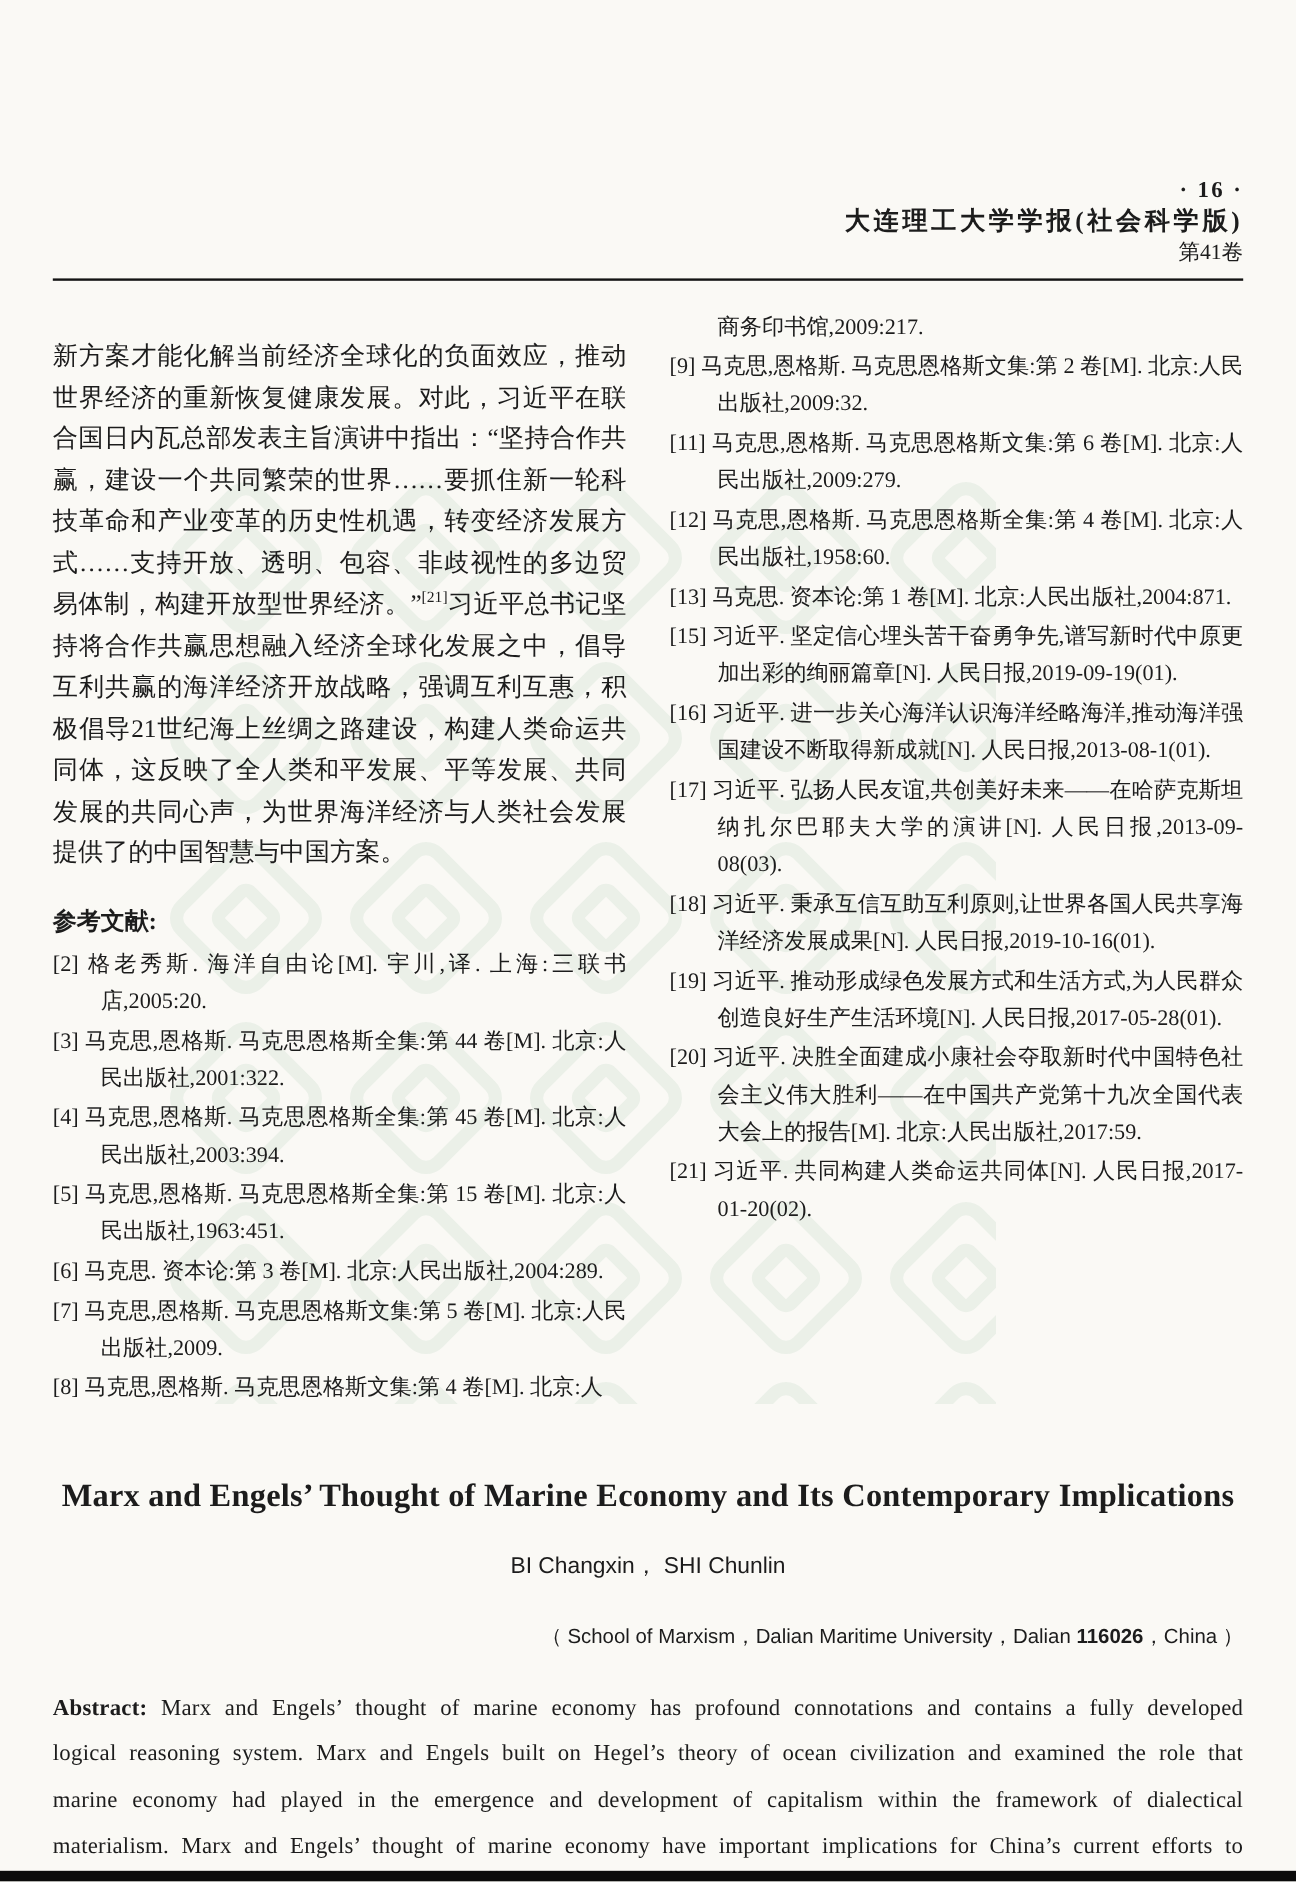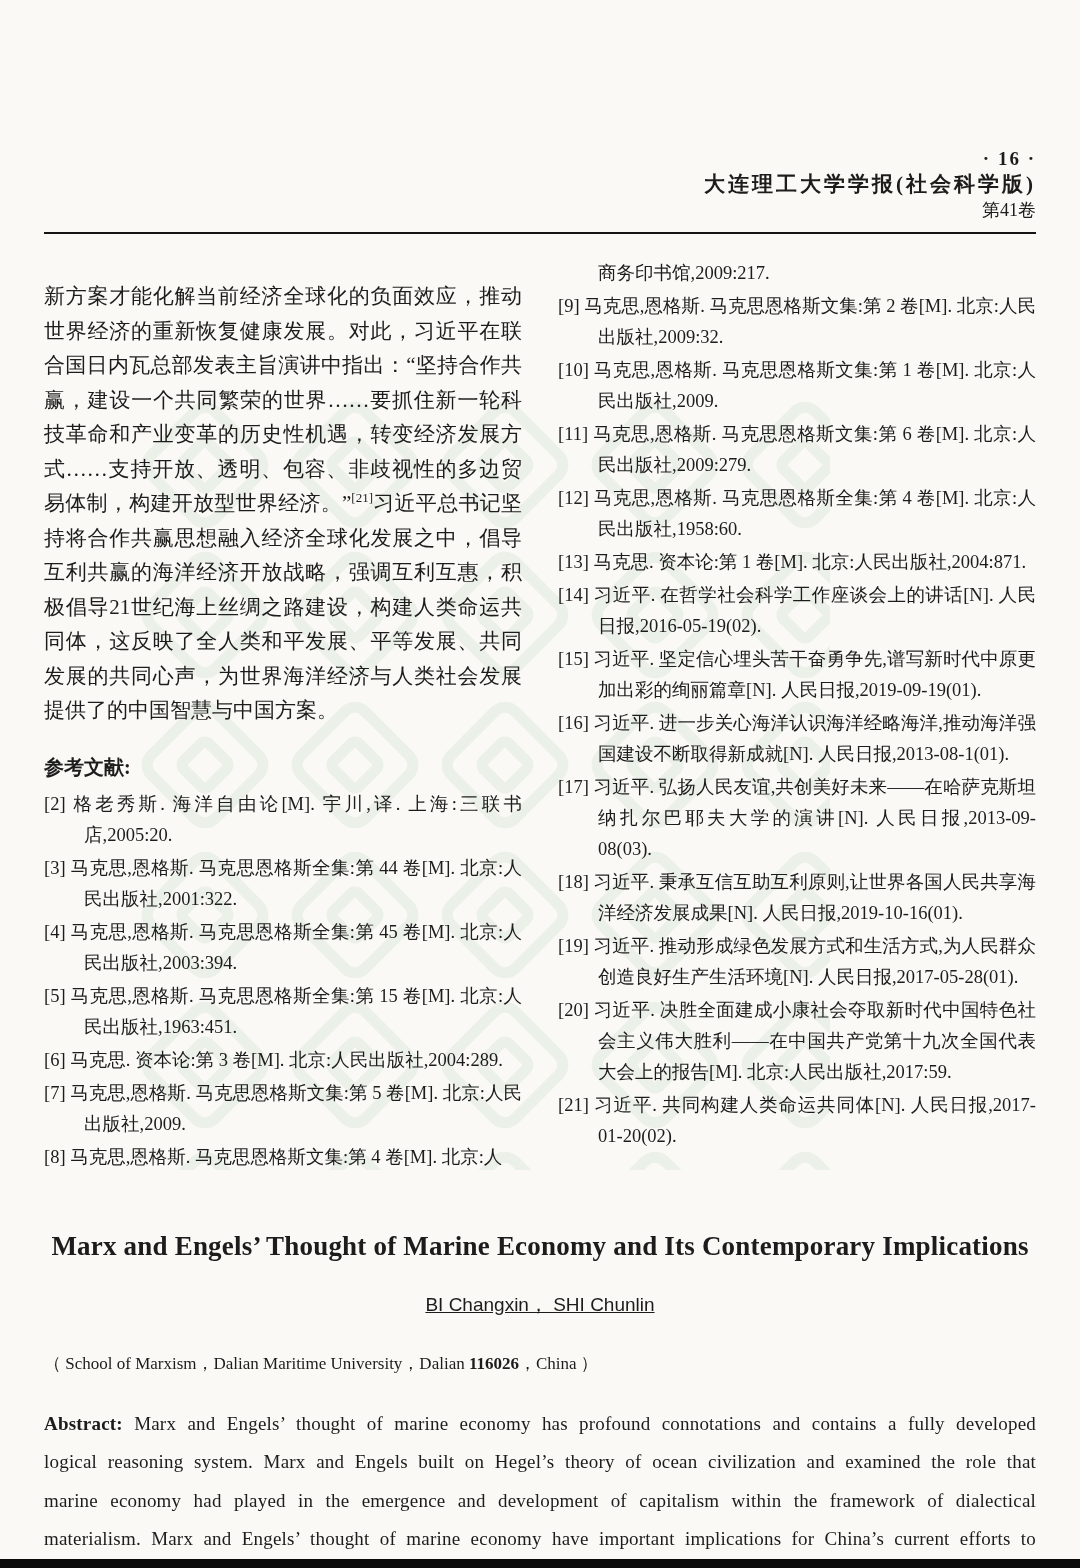--- a/index.html
+++ b/index.html
@@ -47,25 +47,24 @@
 
   
   .english-section { margin-top: 56px; }
   .en-title {
     text-align: center; font-weight: bold; font-size: 27px;
     letter-spacing: 0.2px; margin: 0 0 4px 0;
   }
   .en-authors {
     text-align: center; font-size: 19px; margin-top: 30px;
     font-family: "Liberation Sans", "DejaVu Sans", sans-serif;
-    text-decoration: underline;
   }
   .en-affiliation {
-    text-align: left; font-size: 17px; margin-top: 34px;
-    font-family: Liberation Serif, serif;
+    text-align: right; font-size: 17px; margin-top: 34px;
+    font-family: Liberation Sans, sans-serif;
   }
   .en-affiliation .bold { font-weight: bold; }
   .en-abstract {
     margin-top: 30px; font-size: 19px; line-height: 38.5px;
     text-align: justify; word-spacing: 2.5px; letter-spacing: 0.2px;
   }
   .en-abstract .label, .en-keywords .label { font-weight: bold; }
   .bottom-edge {
     position: absolute; left: 0; bottom: 0; width: 100%; height: 9px;
     background: #0b0b0b;
@@ -112,25 +111,23 @@
           <div class="ref">[7] 马克思,恩格斯. 马克思恩格斯文集:第 5 卷[M]. 北京:人民出版社,2009.</div>
           <div class="ref">[8] 马克思,恩格斯. 马克思恩格斯文集:第 4 卷[M]. 北京:人</div>
         </div>
     </div>
 
     <div class="col">
       <div class="ref-cont">商务印书馆,2009:217.</div>
       <div class="ref-list">
 
       <div class="ref">[9] 马克思,恩格斯. 马克思恩格斯文集:第 2 卷[M]. 北京:人民出版社,2009:32.</div>
-          <div class="ref">[10] 马克思,恩格斯. 马克思恩格斯文集:第 1 卷[M]. 北京:人民出版社,2009.</div>
           <div class="ref">[11] 马克思,恩格斯. 马克思恩格斯文集:第 6 卷[M]. 北京:人民出版社,2009:279.</div>
           <div class="ref">[12] 马克思,恩格斯. 马克思恩格斯全集:第 4 卷[M]. 北京:人民出版社,1958:60.</div>
           <div class="ref">[13] 马克思. 资本论:第 1 卷[M]. 北京:人民出版社,2004:871.</div>
-          <div class="ref">[14] 习近平. 在哲学社会科学工作座谈会上的讲话[N]. 人民日报,2016-05-19(02).</div>
           <div class="ref">[15] 习近平. 坚定信心埋头苦干奋勇争先,谱写新时代中原更加出彩的绚丽篇章[N]. 人民日报,2019-09-19(01).</div>
           <div class="ref">[16] 习近平. 进一步关心海洋认识海洋经略海洋,推动海洋强国建设不断取得新成就[N]. 人民日报,2013-08-1(01).</div>
           <div class="ref">[17] 习近平. 弘扬人民友谊,共创美好未来——在哈萨克斯坦纳扎尔巴耶夫大学的演讲[N]. 人民日报,2013-09-08(03).</div>
           <div class="ref">[18] 习近平. 秉承互信互助互利原则,让世界各国人民共享海洋经济发展成果[N]. 人民日报,2019-10-16(01).</div>
           <div class="ref">[19] 习近平. 推动形成绿色发展方式和生活方式,为人民群众创造良好生产生活环境[N]. 人民日报,2017-05-28(01).</div>
           <div class="ref">[20] 习近平. 决胜全面建成小康社会夺取新时代中国特色社会主义伟大胜利——在中国共产党第十九次全国代表大会上的报告[M]. 北京:人民出版社,2017:59.</div>
           <div class="ref">[21] 习近平. 共同构建人类命运共同体[N]. 人民日报,2017-01-20(02).</div>
         </div>
     </div>
 

